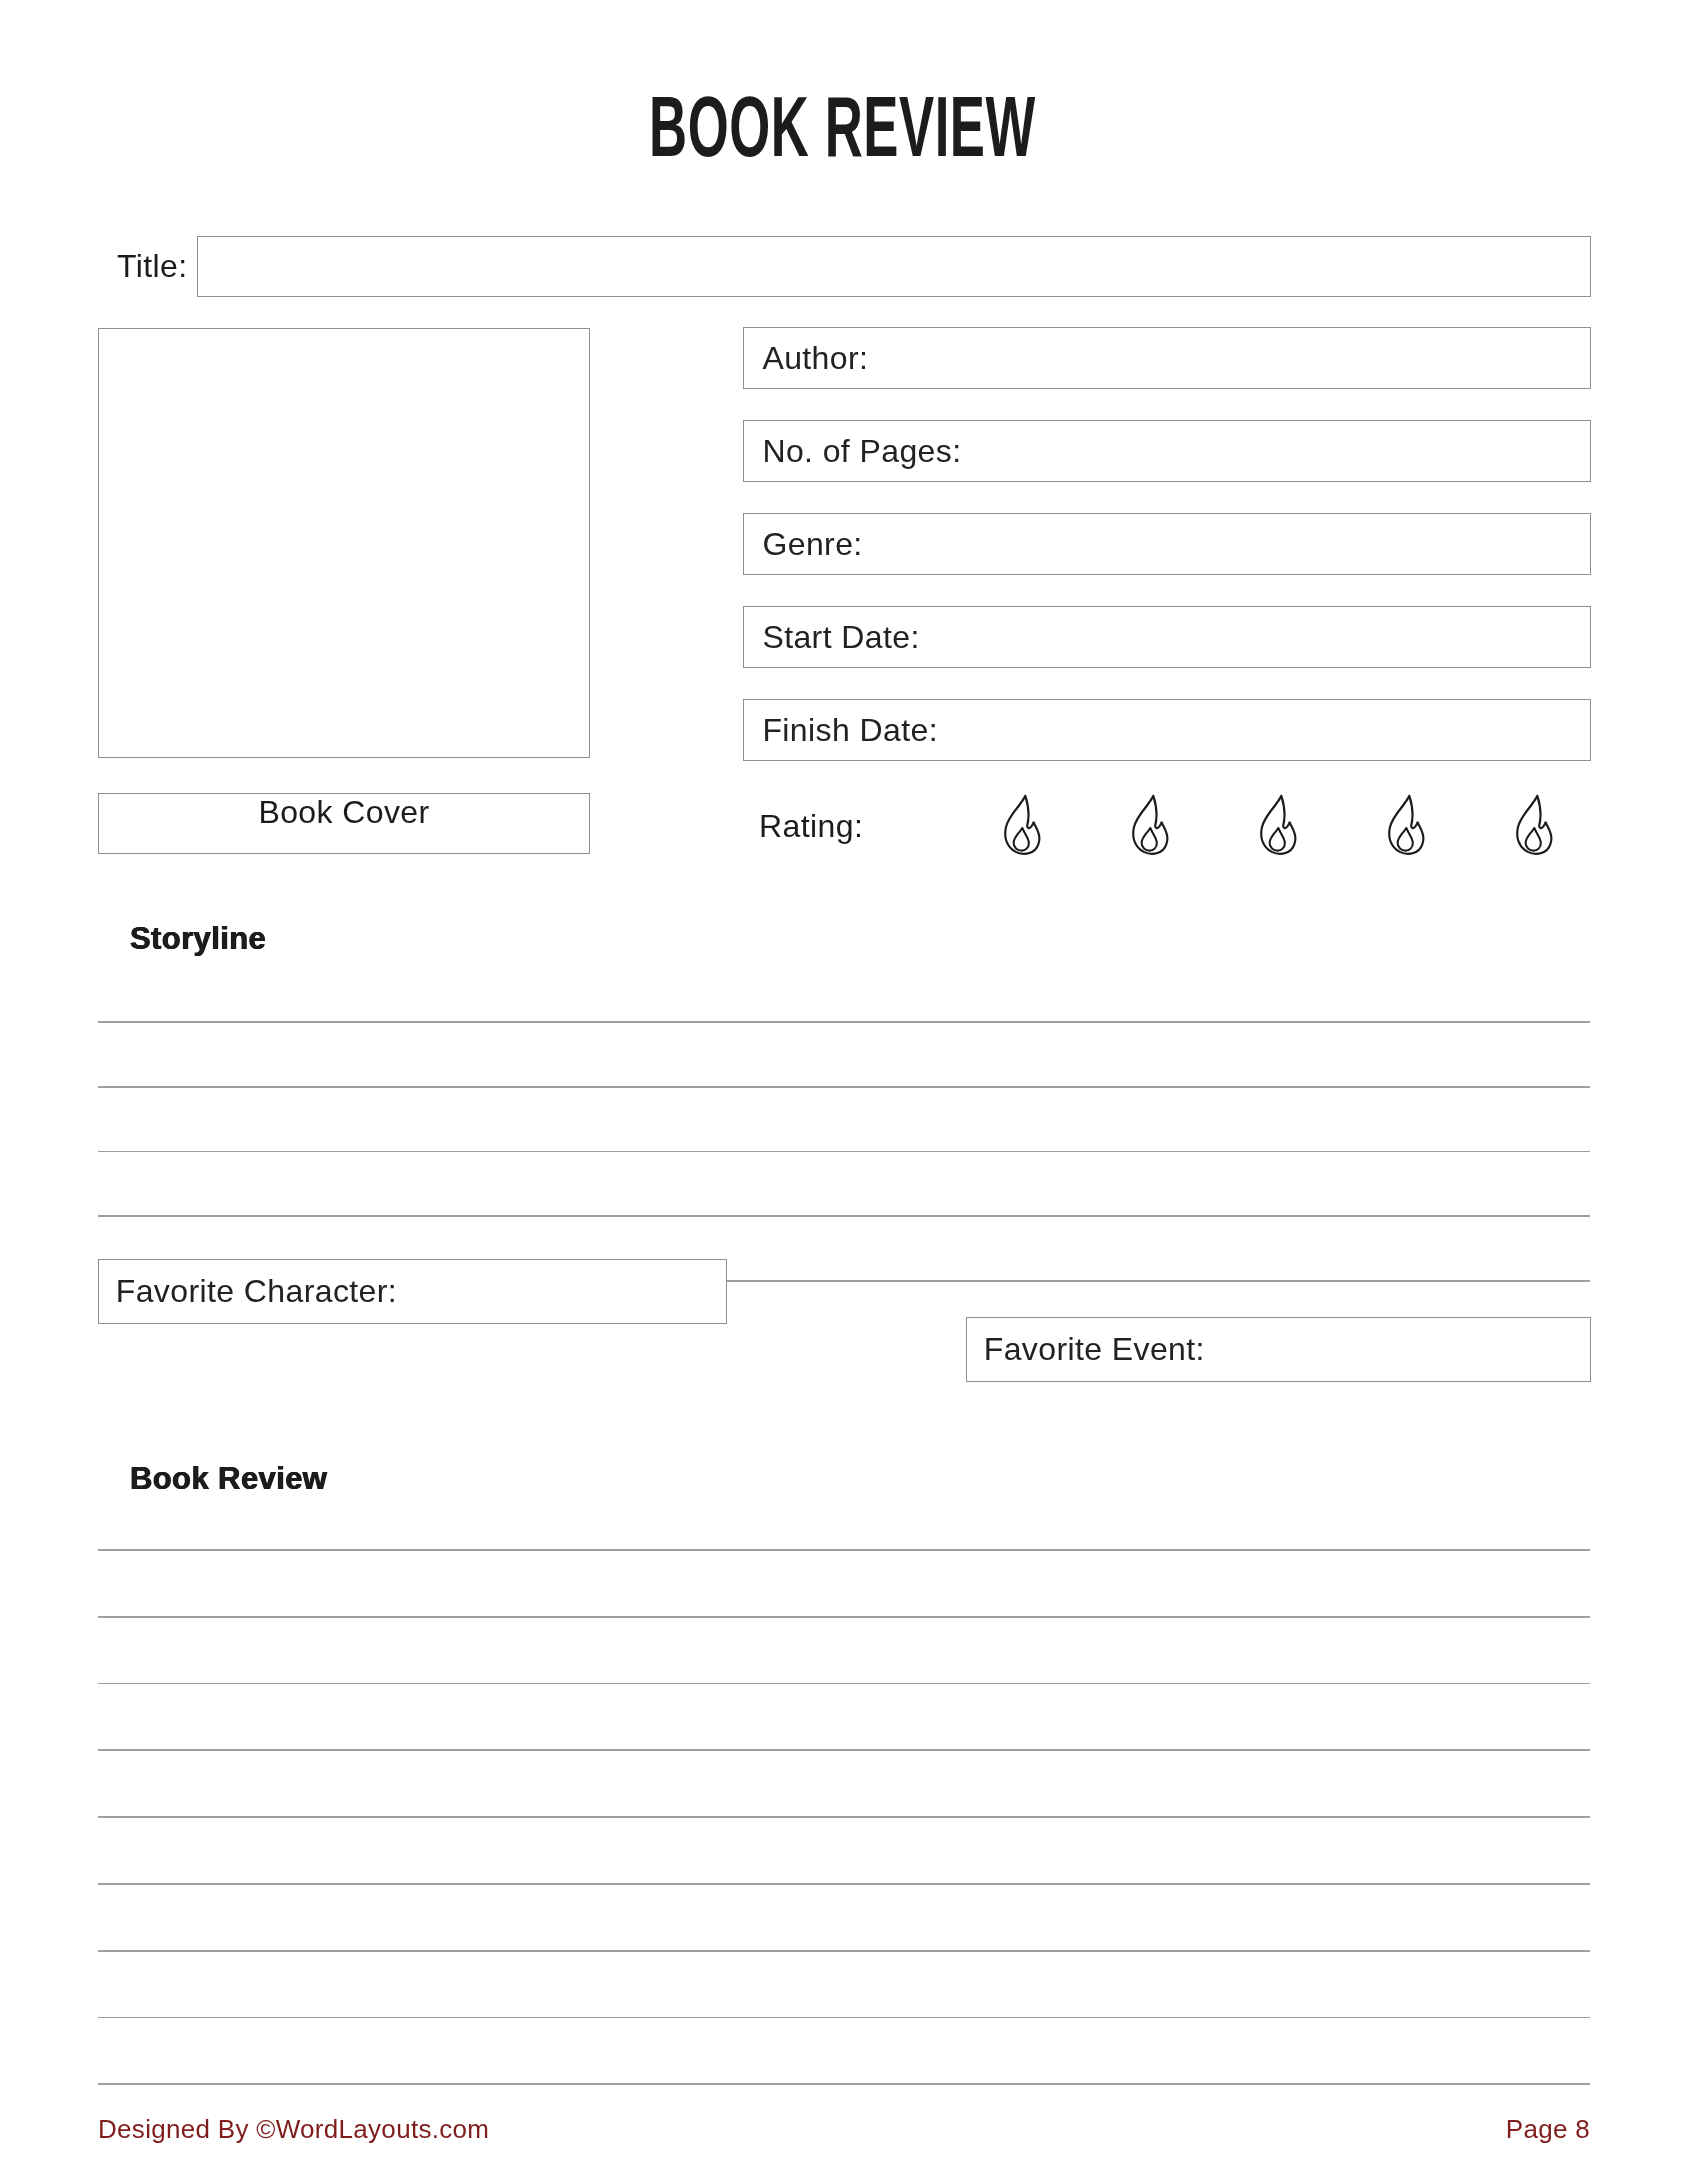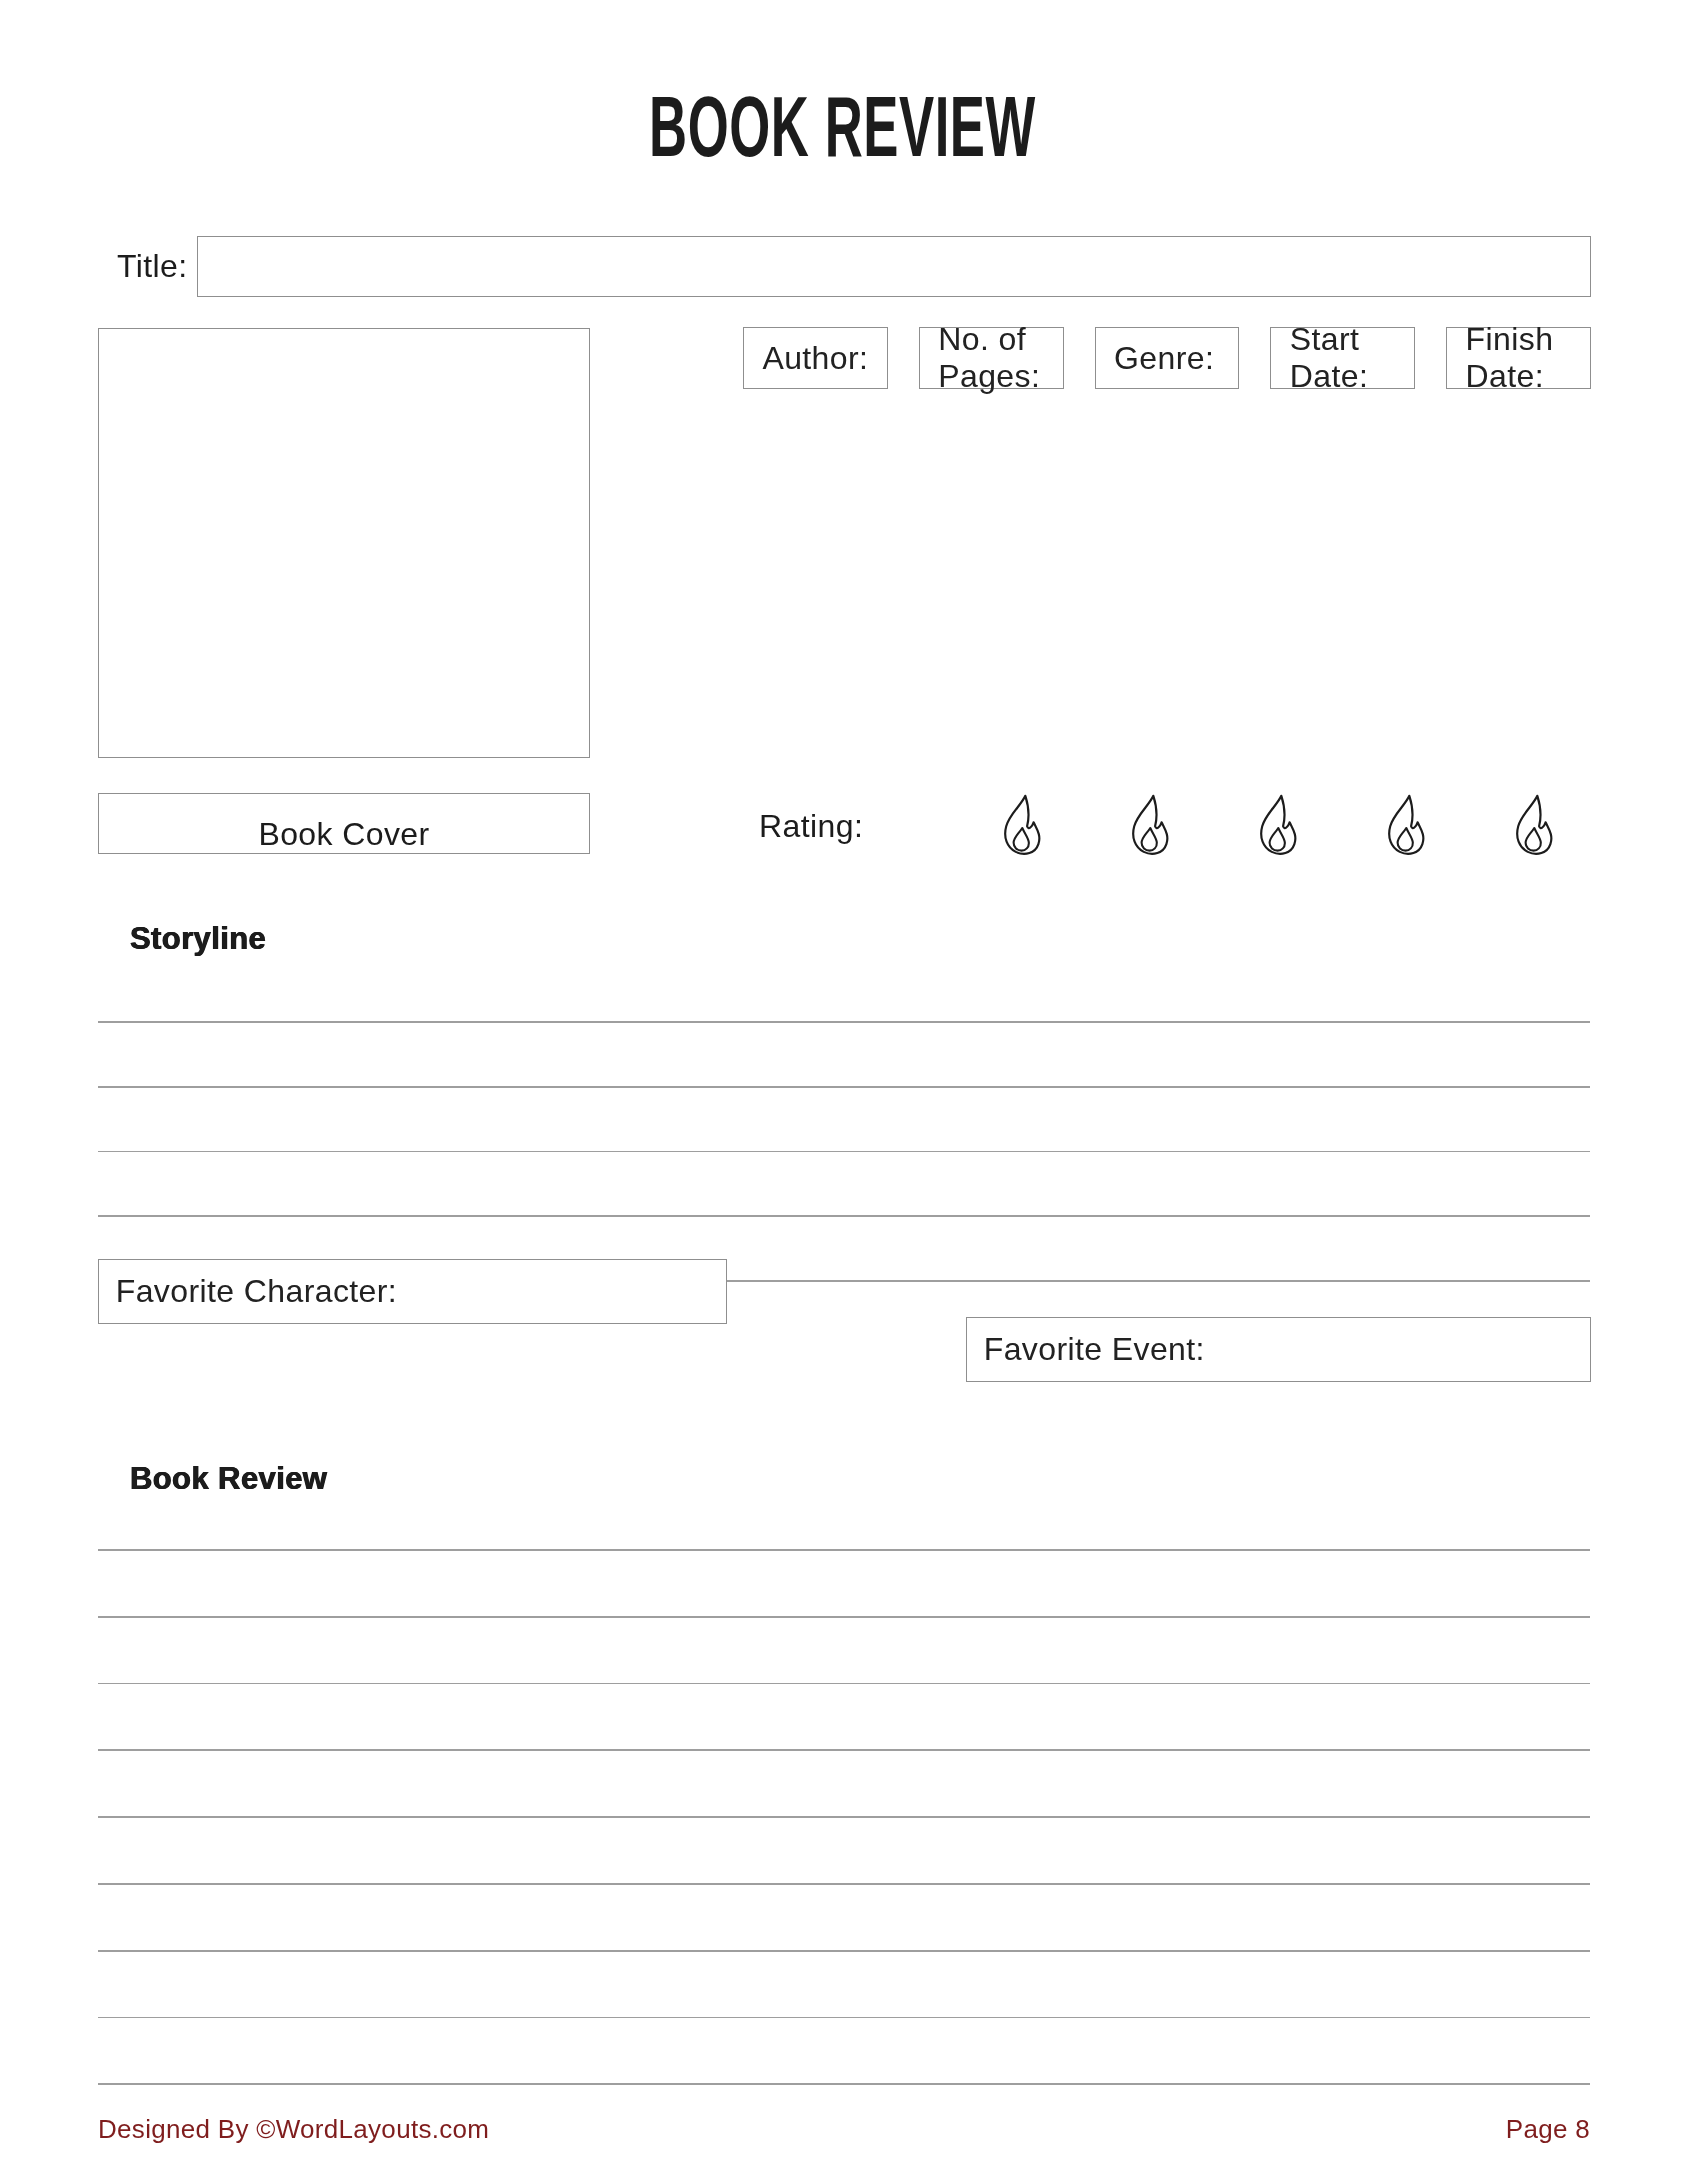--- a/index.html
+++ b/index.html
@@ -36,27 +36,27 @@
   }
   .title-box{left:197px;top:236px;width:1394px;height:61px;}
   
   .cover-box{
     position:absolute;left:98px;top:328px;width:492px;height:430px;
     box-sizing:border-box;border:1.8px solid #8f8f8f;background:#ffffff;
   }
   .cover-caption{
     position:absolute;left:98px;top:793px;width:492px;height:61px;
     box-sizing:border-box;border:1.8px solid #8f8f8f;
-    display:flex;align-items:flex-end;justify-content:center;
+    display:flex;align-items:flex-start;justify-content:center;
     font-size:32px;letter-spacing:0.4px;
   }
   
   .details{
     position:absolute;left:743px;top:327px;width:848px;
-    display:flex;flex-direction:row;gap:31px;
+    display:flex;flex-direction:column;gap:31px;text-align:right;
   }
   .details .fieldbox{position:relative;width:100%;height:62px;}
   
   .rating-label{
     position:absolute;left:759px;top:808px;
     font-size:32px;letter-spacing:0.4px;
   }
   .flames{
     position:absolute;left:1001px;top:794px;
     display:flex;gap:88px;

